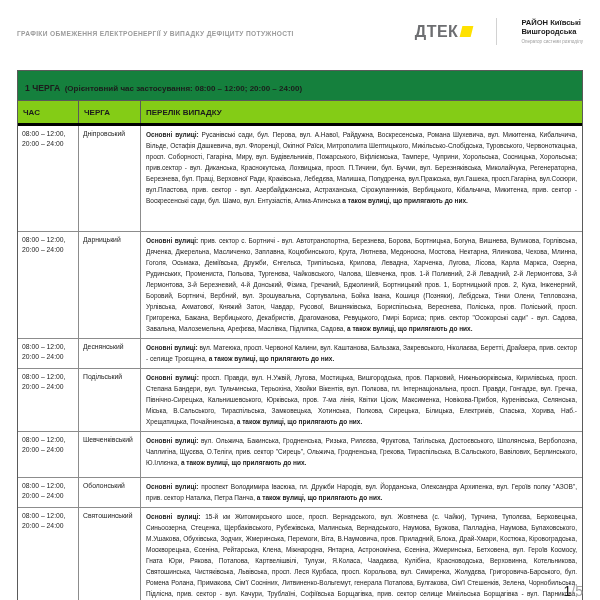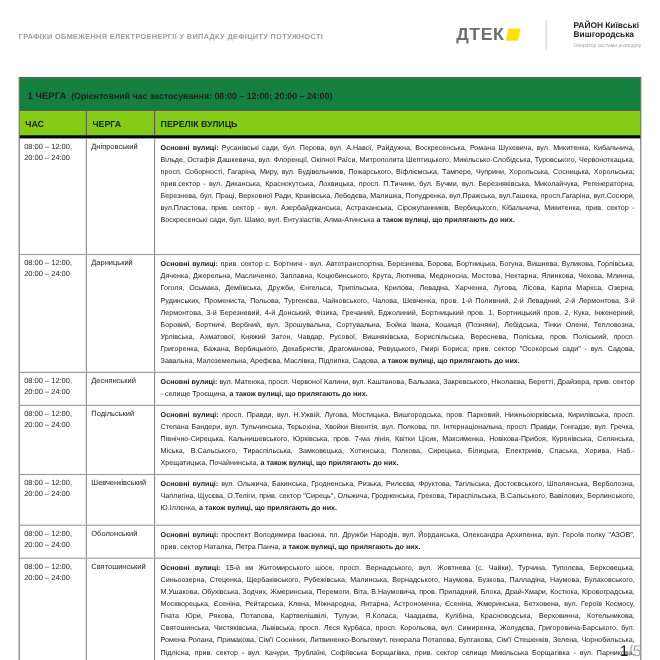--- a/index.html
+++ b/index.html
@@ -128,21 +128,21 @@
 <div class="schedule">
 
   <div class="band">
     <span class="queue">1 ЧЕРГА</span>
     <span class="sub">(Орієнтовний час застосування:  08:00 – 12:00;  20:00 – 24:00)</span>
   </div>
 
   <div class="grid-head">
     <div class="hc">ЧАС</div>
     <div class="hc">ЧЕРГА</div>
-    <div class="hc">ПЕРЕЛІК ВУЛИЦЬ</div>
+    <div class="hc">ПЕРЕЛІК ВИПАДКУ</div>
   </div>
 
   <div class="row r1">
     <div class="cell">
       <div>08:00 – 12:00,</div>
       <div>20:00 – 24:00</div>
     </div>
     <div class="cell">Дніпровський</div>
     <div class="cell streets"><span class="b">Основні вулиці:</span><span> Русанівські сади, бул. Перова, вул. А.Навої, Райдужна, Воскресенська, Романа Шухевича, вул. Микитенка, Кибальчича, Вільде, Остафія Дашкевича, вул. Флоренції, Окіпної Раїси, Митрополита Шептицького, Микільсько-Слобідська, Туровського, Червоноткацька, просп. Соборності, Гагаріна, Миру, вул. Будівельників, Пожарського, Віфліємська, Тампере, Чуприни, Хорольська, Сосницька, Хорольська; прив.сектор - вул. Диканська, Краснокутська, Лохвицька, просп. П.Тичини, бул. Бучми, вул. Березняківська, Миколайчука, Регенераторна, Березнева, бул. Праці, Верховної Ради, Краківська, Лебедєва, Малишка, Попудренка, вул.Пражська, вул.Гашека, просп.Гагаріна, вул.Сосюри, вул.Пластова, прив. сектор - вул. Азербайджанська, Астраханська, Сірожупанників, Вербицького, Кібальчича, Микитенка, прив. сектор - Воскресенські сади, бул. Шамо, вул. Ентузіастів, Алма-Атинська </span><span class="b">а також вулиці, що прилягають до них.</span></div>
   </div>

